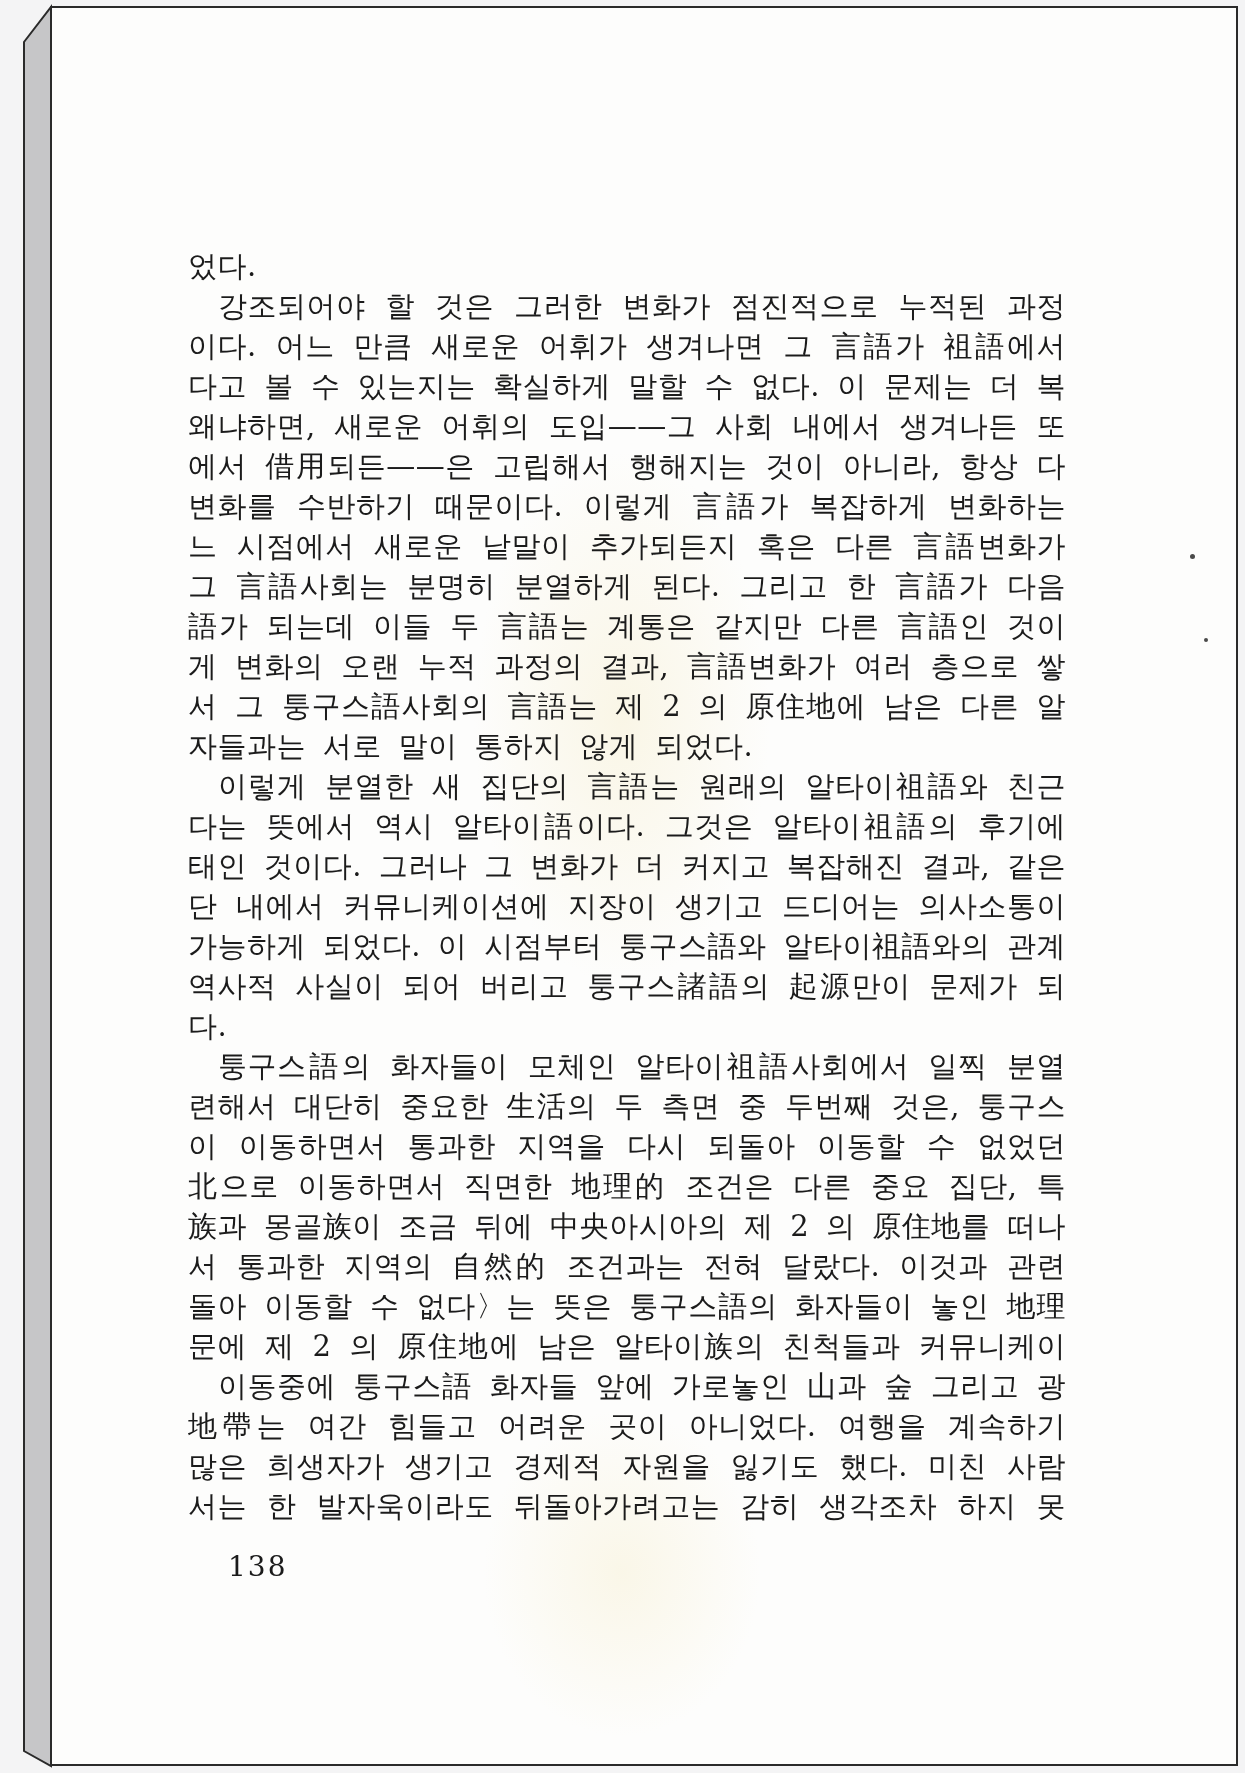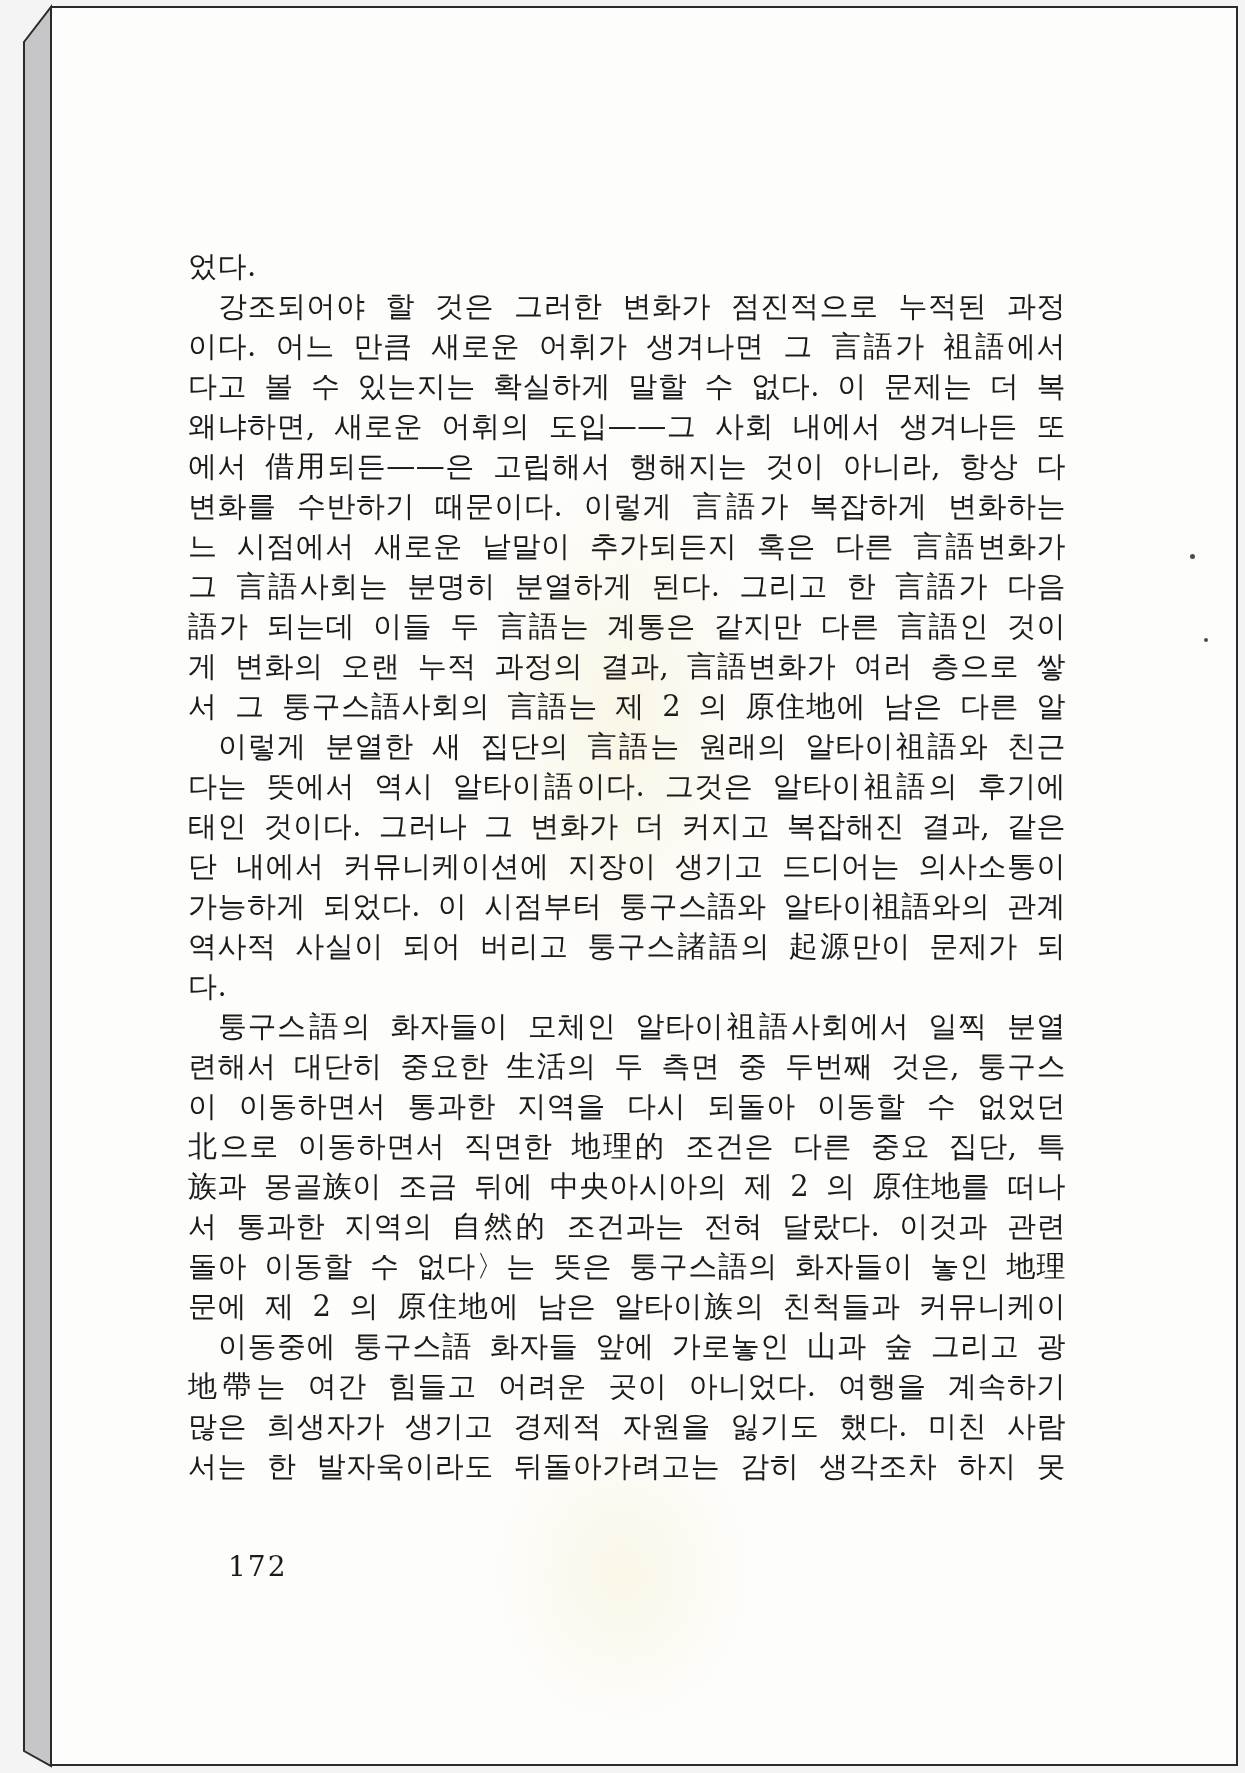--- a/index.html
+++ b/index.html
@@ -91,20 +91,21 @@
         <div class="line">이다. 어느 만큼 새로운 어휘가 생겨나면 그 言語가 祖語에서 분열했</div>
         <div class="line">다고 볼 수 있는지는 확실하게 말할 수 없다. 이 문제는 더 복잡하다.</div>
         <div class="line">왜냐하면, 새로운 어휘의 도입——그 사회 내에서 생겨나든 또는 外部</div>
         <div class="line">에서 借用되든——은 고립해서 행해지는 것이 아니라, 항상 다른 言語</div>
         <div class="line">변화를 수반하기 때문이다. 이렇게 言語가 복잡하게 변화하는 과정의 어</div>
         <div class="line">느 시점에서 새로운 낱말이 추가되든지 혹은 다른 言語변화가 일어나면</div>
         <div class="line">그 言語사회는 분명히 분열하게 된다. 그리고 한 言語가 다음에는 두 言</div>
         <div class="line">語가 되는데 이들 두 言語는 계통은 같지만 다른 言語인 것이다. 이렇</div>
         <div class="line">게 변화의 오랜 누적 과정의 결과, 言語변화가 여러 층으로 쌓이고 쌓여</div>
         <div class="line">서 그 퉁구스語사회의 言語는 제 2 의 原住地에 남은 다른 알타이語 화</div>
+        <div class="line end">자들과는 서로 말이 통하지 않게 되었다.</div>
         <div class="line indent">이렇게 분열한 새 집단의 言語는 원래의 알타이祖語와 친근관계가 있</div>
         <div class="line">다는 뜻에서 역시 알타이語이다. 그것은 알타이祖語의 후기에 변화한 형</div>
         <div class="line">태인 것이다. 그러나 그 변화가 더 커지고 복잡해진 결과, 같은 사회집</div>
         <div class="line">단 내에서 커뮤니케이션에 지장이 생기고 드디어는 의사소통이 전혀 불</div>
         <div class="line">가능하게 되었다. 이 시점부터 퉁구스語와 알타이祖語와의 관계는 다만</div>
         <div class="line">역사적 사실이 되어 버리고 퉁구스諸語의 起源만이 문제가 되기에 이른</div>
         <div class="line end">다.</div>
         <div class="line indent">퉁구스語의 화자들이 모체인 알타이祖語사회에서 일찍 분열한 것과 관</div>
         <div class="line">련해서 대단히 중요한 生活의 두 측면 중 두번째 것은, 퉁구스族 집단</div>
         <div class="line">이 이동하면서 통과한 지역을 다시 되돌아 이동할 수 없었던 점이다. 東</div>
@@ -112,19 +113,19 @@
         <div class="line">族과 몽골族이 조금 뒤에 中央아시아의 제 2 의 原住地를 떠나 이동하면</div>
         <div class="line">서 통과한 지역의 自然的 조건과는 전혀 달랐다. 이것과 관련해서 〈되</div>
         <div class="line">돌아 이동할 수 없다〉는 뜻은 퉁구스語의 화자들이 놓인 地理的 조건 때</div>
         <div class="line">문에 제 2 의 原住地에 남은 알타이族의 친척들과 커뮤니케이션이 불가</div>
         <div class="line indent">이동중에 퉁구스語 화자들 앞에 가로놓인 山과 숲 그리고 광대한 濕</div>
         <div class="line">地帶는 여간 힘들고 어려운 곳이 아니었다. 여행을 계속하기 위해서는</div>
         <div class="line">많은 희생자가 생기고 경제적 자원을 잃기도 했다. 미친 사람이 아니고</div>
         <div class="line">서는 한 발자욱이라도 뒤돌아가려고는 감히 생각조차 하지 못했다. 따</div>
       </div>
 
-    <div class="page-number">172</div>
+    <div class="page-number">138</div>
 
     <div class="speck speck-1"></div>
     <div class="speck speck-2"></div>
   </div>
 
 </div>
 
 </body></html>

